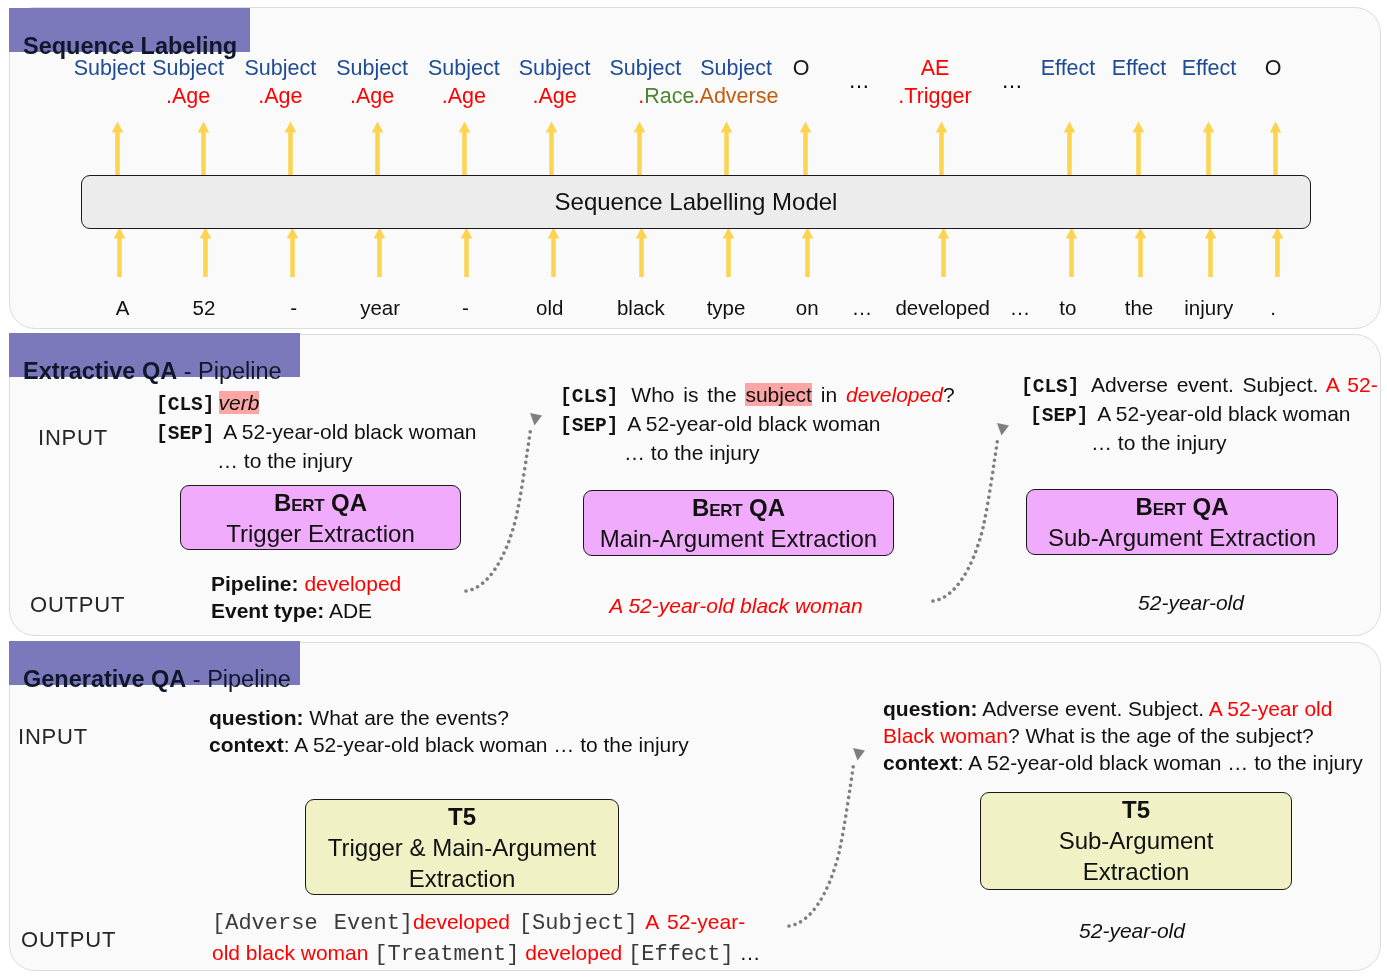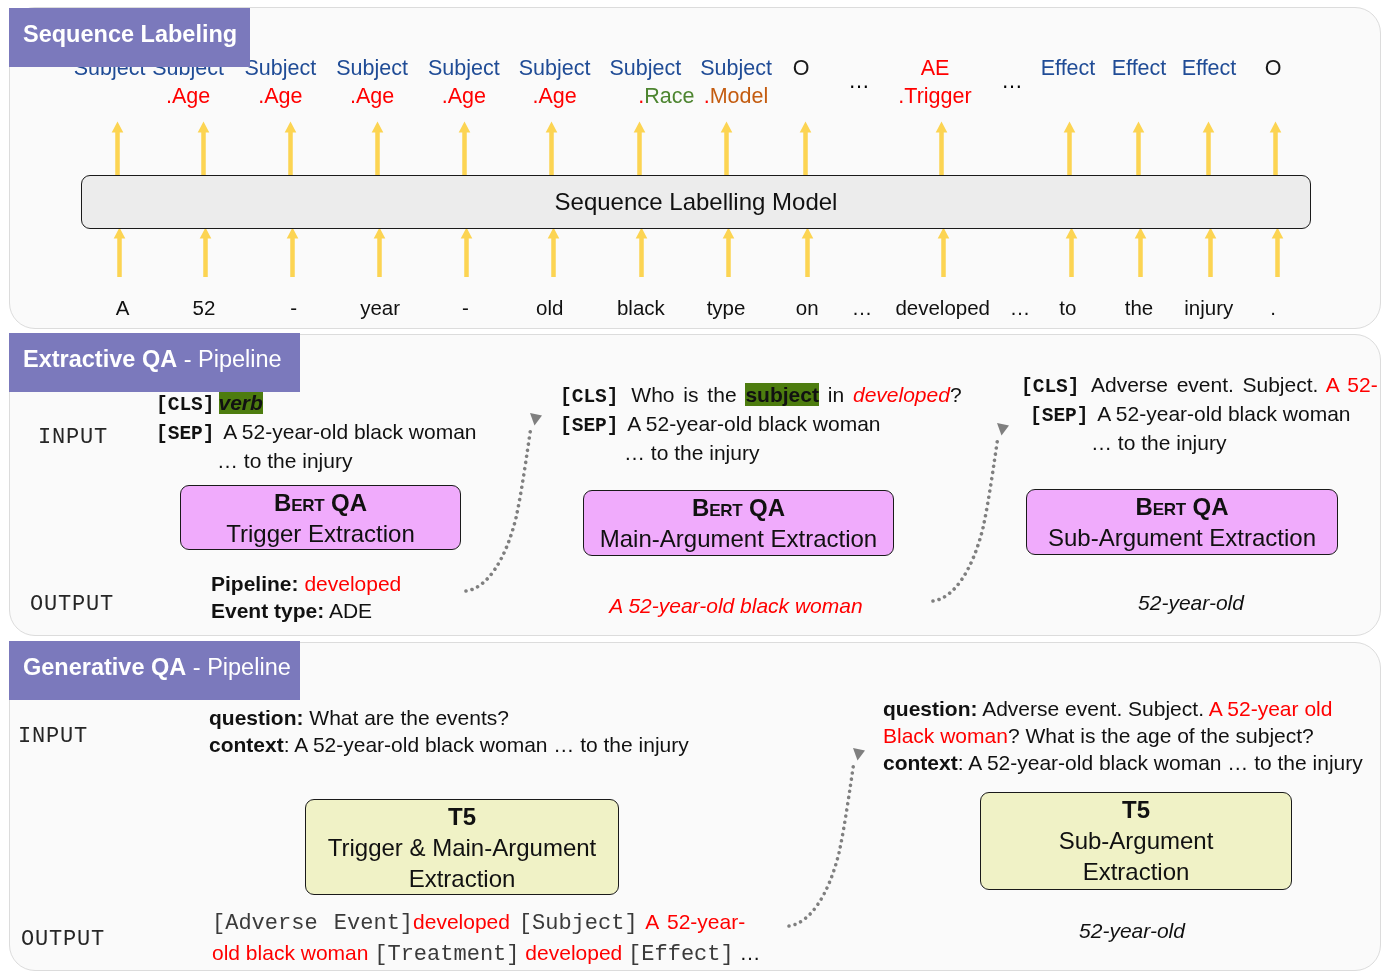--- a/index.html
+++ b/index.html
@@ -1,42 +1,42 @@
 <!DOCTYPE html>
 <html><head>
 <meta charset="utf-8">
 <style>
   html,body{margin:0;padding:0;background:#ffffff;}
   body{width:1387px;height:979px;position:relative;overflow:hidden;
        font-family:"Liberation Sans",sans-serif;}
   .panel{position:absolute;left:9px;background:#FAFAFA;border:1.3px solid #DCDCDC;
          border-radius:26px;box-sizing:border-box;width:1372px;}
-  .tag{position:absolute;background:#7B79BC;color:#ffffff;font-size:23.5px;
-       line-height:44px;height:59px;padding:4px 13px 0 14px;box-sizing:border-box;
+  .tag{position:absolute;background:#7B79BC;color:#0f172a;font-size:23.5px;
+       line-height:44px;height:44px;padding:16px 13px 0 14px;box-sizing:border-box;
        white-space:nowrap;z-index:5;}
   .tag b{font-weight:bold;}
   .tag .sub{font-weight:normal;}
   
   .tok-tag{position:absolute;font-size:21.5px;color:#204C96;white-space:nowrap;
            transform:translateX(-50%);text-align:center;line-height:1;}
   .tok-sub{position:absolute;font-size:21.5px;white-space:nowrap;
            transform:translateX(-50%);text-align:center;line-height:1;}
   .tok-word{position:absolute;font-size:20.5px;color:#111;white-space:nowrap;
             transform:translateX(-50%);text-align:center;line-height:1;}
   .uarrow{position:absolute;line-height:0;}
   .modelbox{position:absolute;background:#ECECEC;border:1.7px solid #1A1A1A;
             border-radius:9px;box-sizing:border-box;display:flex;align-items:center;
             justify-content:center;font-size:24px;color:#111;}
   
-  .io-label{position:absolute;font-family:Liberation Mono, monospace;font-size:22px;
+  .io-label{position:absolute;font-family:Liberation Sans, sans-serif;font-size:22px;
             letter-spacing:0.8px;color:#262626;white-space:nowrap;line-height:1;}
   .mono{font-family:"Liberation Mono",monospace;font-weight:bold;font-size:19.5px;letter-spacing:0px;display:inline-block;vertical-align:baseline;line-height:1;height:14px;margin-right:4px;}
   .textblk > div{line-height:inherit;}
   .monoreg{font-family:"Liberation Mono",monospace;font-size:22px;letter-spacing:0px;color:#3A3A3A;}
-  .hl{background:#4d7c0f;font-weight:bold;}
+  .hl{background:#fca5a5;}
   .red{color:#FF0000;}
   .textblk{position:absolute;font-size:21px;color:#111;line-height:28.8px;}
   .bertbox{position:absolute;background:#f0abfc;border:1.7px solid #1A1A1A;
            border-radius:9px;box-sizing:border-box;text-align:center;color:#111;}
   .t5box{position:absolute;background:#F0F2C6;border:1.7px solid #1A1A1A;
          border-radius:9px;box-sizing:border-box;text-align:center;color:#111;}
   .bertttl{font-weight:bold;font-size:24px;line-height:31px;}
   .bertttl .sc{font-size:17px;line-height:1;display:inline-block;vertical-align:baseline;height:12px;letter-spacing:-0.3px;}
   .boxsub{font-size:24px;line-height:31px;}
   .outrow{position:absolute;font-size:21px;line-height:29px;white-space:nowrap;color:#111;}
@@ -105,21 +105,21 @@
 <div class="tok-tag" style="left:645.3px;top:58px;color:#204C96;">Subject</div>
 <div class="tok-sub" style="left:645.3px;top:86px;color:#4D8530;margin-left:21px;"><span style="color:#FF0000;">.</span><span>Race</span></div>
 <div class="uarrow" style="left:632.5px;top:121px;"><svg width="13" height="54" viewBox="0 0 13 54">
       <path d="M6.5 0.5 L12.3 11.5 L8.75 11.5 L8.75 54 L4.25 54 L4.25 11.5 L0.7 11.5 Z" fill="#FCD452"></path>
     </svg></div>
 <div class="uarrow" style="left:634.5px;top:227px;"><svg width="13" height="50" viewBox="0 0 13 50">
       <path d="M6.5 0.5 L12.3 11.5 L8.75 11.5 L8.75 50 L4.25 50 L4.25 11.5 L0.7 11.5 Z" fill="#FCD452"></path>
     </svg></div>
 <div class="tok-word" style="left:640.9px;top:298px;">black</div>
 <div class="tok-tag" style="left:736.0px;top:58px;color:#204C96;">Subject</div>
-<div class="tok-sub" style="left:736.0px;top:86px;color:#C45C10;"><span style="color:#FF0000;">.</span><span>Model</span></div>
+<div class="tok-sub" style="left:736.0px;top:86px;color:#C45C10;"><span style="color:#FF0000;">.</span><span>Adverse</span></div>
 <div class="uarrow" style="left:719.5px;top:121px;"><svg width="13" height="54" viewBox="0 0 13 54">
       <path d="M6.5 0.5 L12.3 11.5 L8.75 11.5 L8.75 54 L4.25 54 L4.25 11.5 L0.7 11.5 Z" fill="#FCD452"></path>
     </svg></div>
 <div class="uarrow" style="left:721.5px;top:227px;"><svg width="13" height="50" viewBox="0 0 13 50">
       <path d="M6.5 0.5 L12.3 11.5 L8.75 11.5 L8.75 50 L4.25 50 L4.25 11.5 L0.7 11.5 Z" fill="#FCD452"></path>
     </svg></div>
 <div class="tok-word" style="left:726.0px;top:298px;">type</div>
 <div class="tok-tag" style="left:801px;top:58px;color:#1A1A1A;">O</div>
 <div class="uarrow" style="left:798.5px;top:121px;"><svg width="13" height="54" viewBox="0 0 13 54">
       <path d="M6.5 0.5 L12.3 11.5 L8.75 11.5 L8.75 54 L4.25 54 L4.25 11.5 L0.7 11.5 Z" fill="#FCD452"></path>

